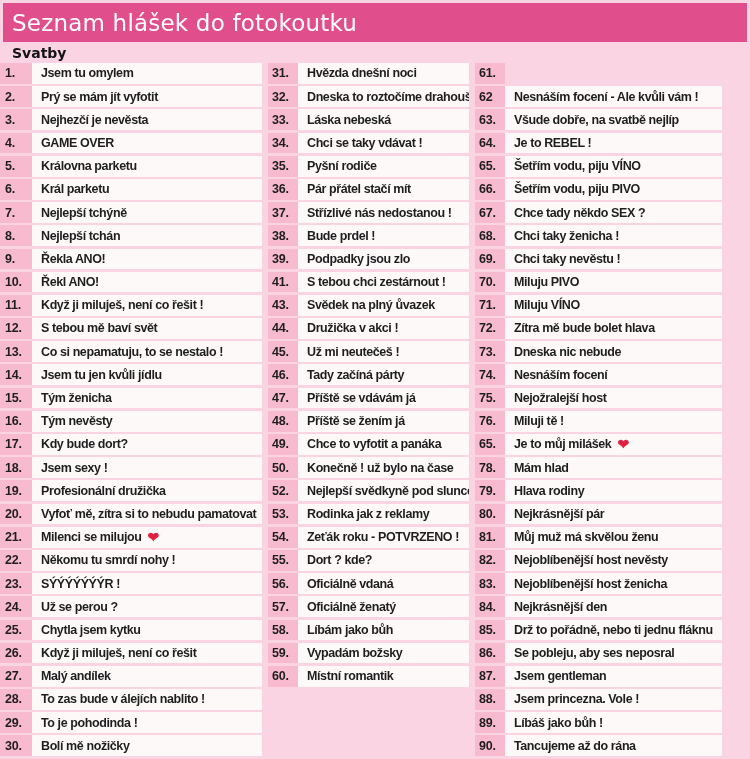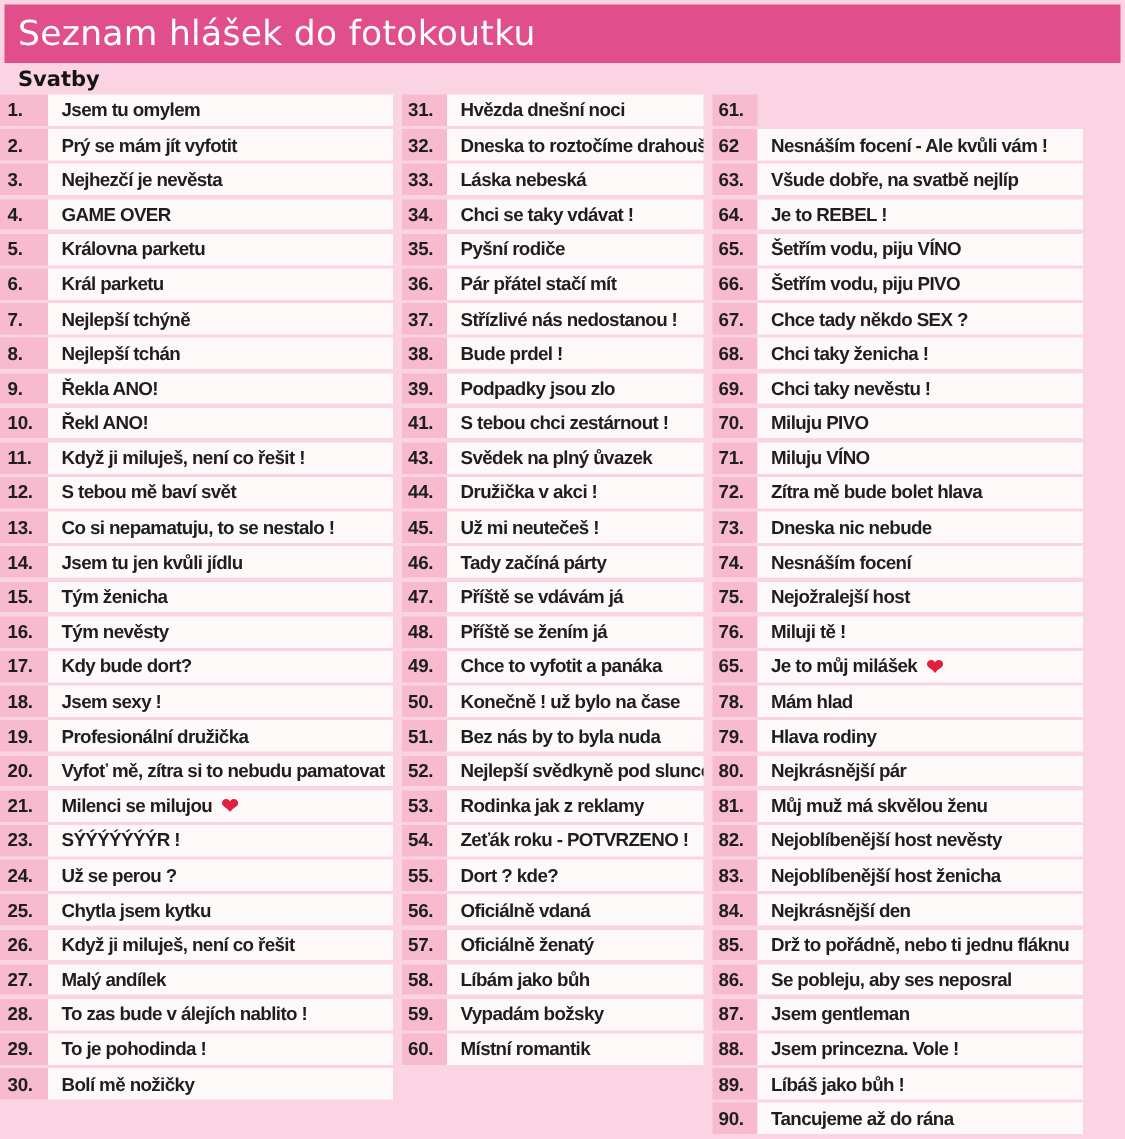--- a/index.html
+++ b/index.html
@@ -171,20 +171,24 @@
         </div>
         <div class="row">
           <div class="num">20.</div>
           <div class="txt">Vyfoť mě, zítra si to nebudu pamatovat</div>
         </div>
         <div class="row">
           <div class="num">21.</div>
           <div class="txt">Milenci se milujou<span class="heart">❤</span></div>
         </div>
         <div class="row">
+          <div class="num">22.</div>
+          <div class="txt">Někomu tu smrdí nohy !</div>
+        </div>
+        <div class="row">
           <div class="num">23.</div>
           <div class="txt">SÝÝÝÝÝÝÝR !</div>
         </div>
         <div class="row">
           <div class="num">24.</div>
           <div class="txt">Už se perou ?</div>
         </div>
         <div class="row">
           <div class="num">25.</div>
           <div class="txt">Chytla jsem kytku</div>
@@ -275,24 +279,20 @@
           <div class="num">48.</div>
           <div class="txt">Příště se žením já</div>
         </div>
         <div class="row">
           <div class="num">49.</div>
           <div class="txt">Chce to vyfotit a panáka</div>
         </div>
         <div class="row">
           <div class="num">50.</div>
           <div class="txt">Konečně ! už bylo na čase</div>
-        </div>
-        <div class="row">
-          <div class="num">51.</div>
-          <div class="txt">Bez nás by to byla nuda</div>
         </div>
         <div class="row">
           <div class="num">52.</div>
           <div class="txt">Nejlepší svědkyně pod sluncem</div>
         </div>
         <div class="row">
           <div class="num">53.</div>
           <div class="txt">Rodinka jak z reklamy</div>
         </div>
         <div class="row">

